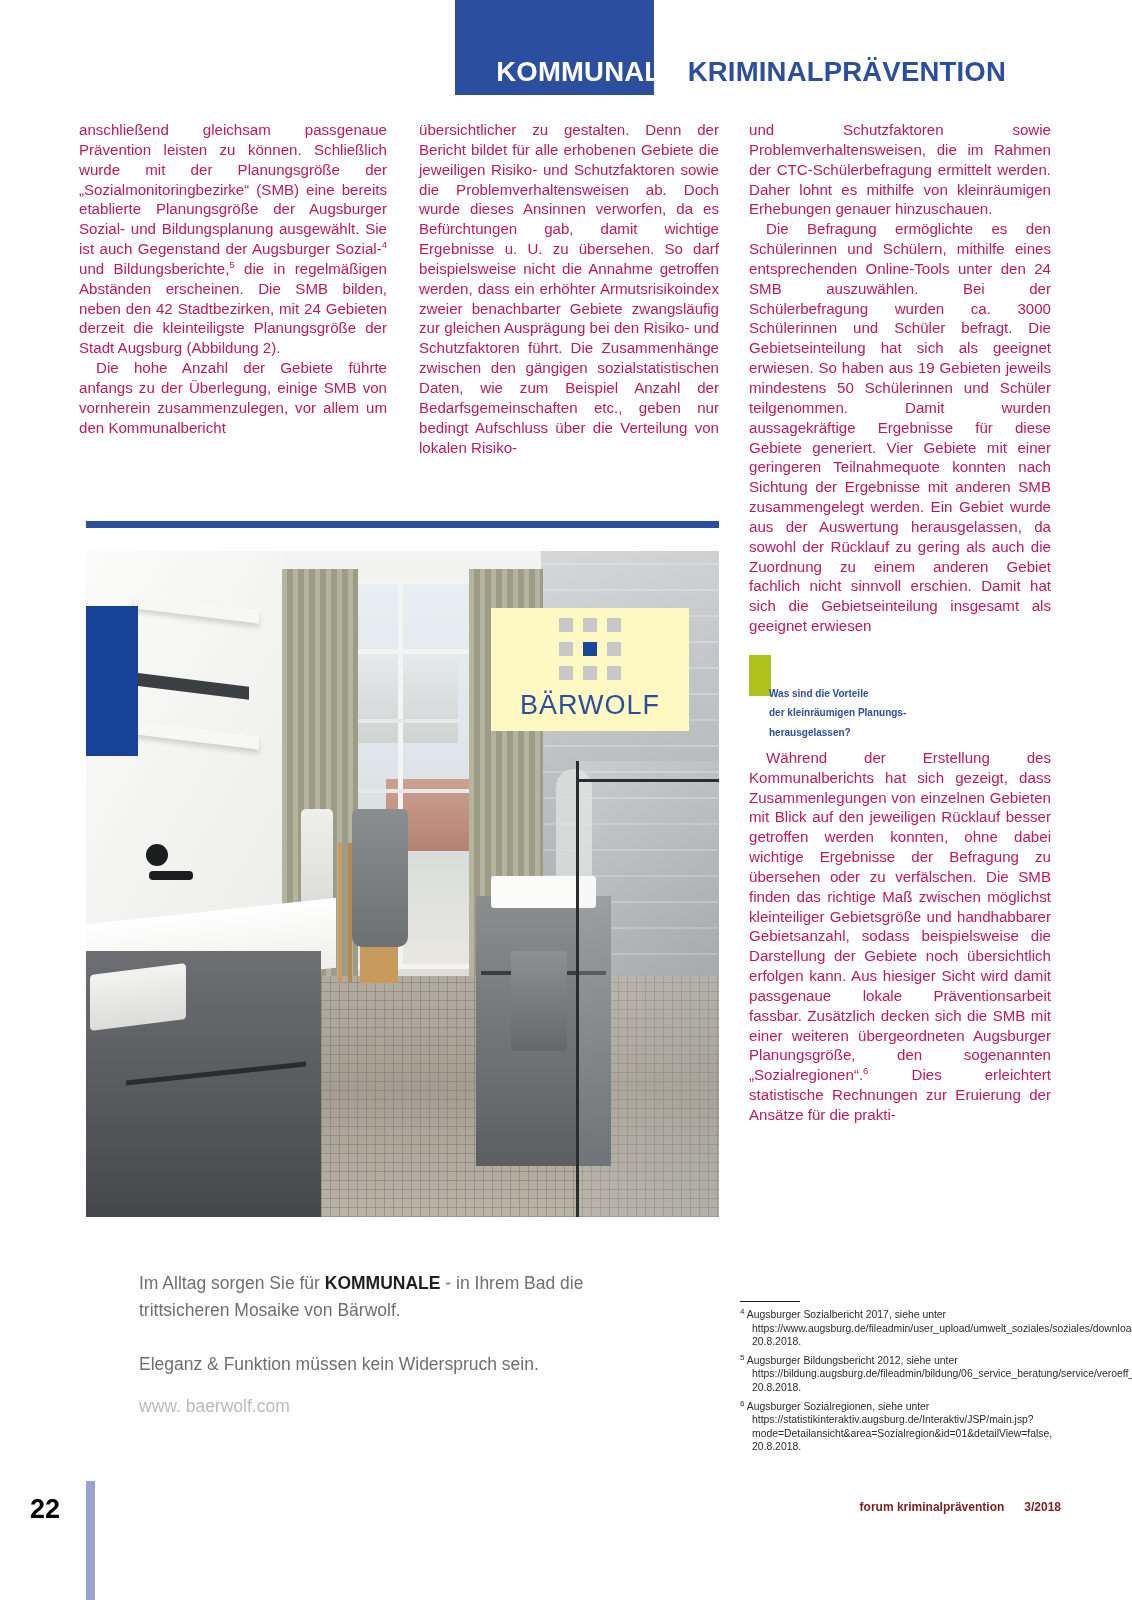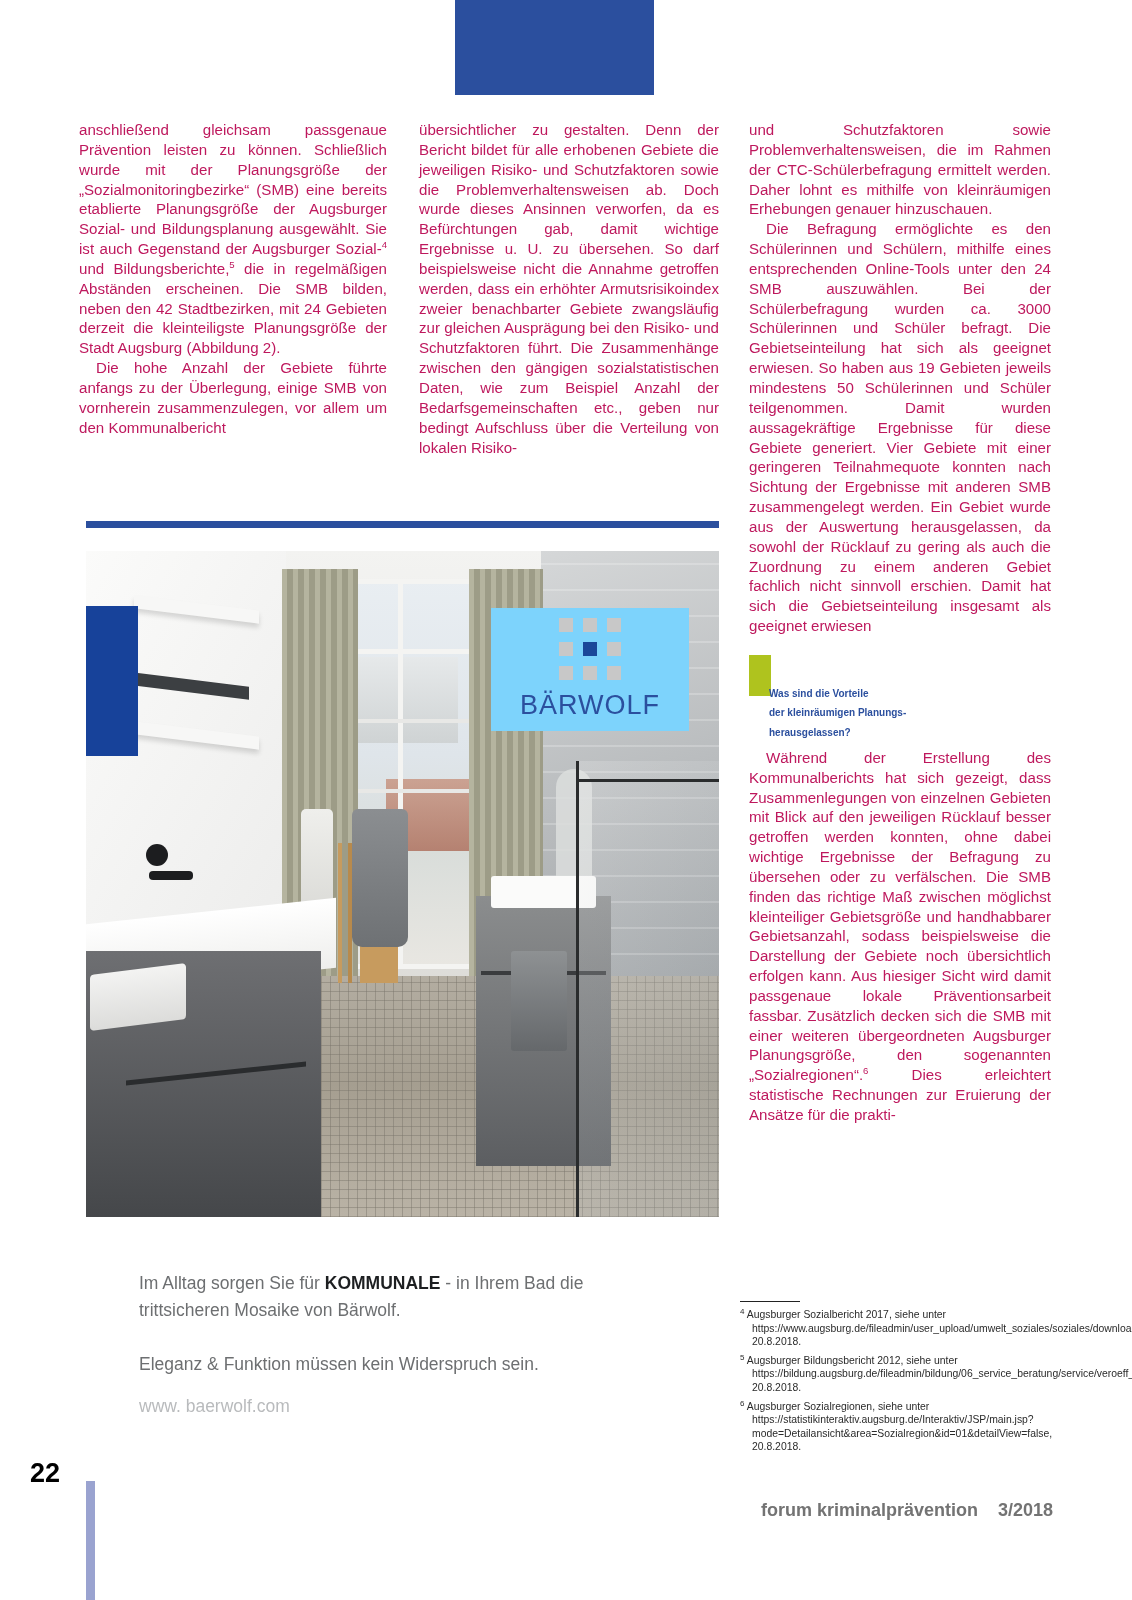--- a/index.html
+++ b/index.html
@@ -112,21 +112,21 @@
       repeating-linear-gradient(0deg,  rgba(120,115,105,.45) 0 1px, rgba(0,0,0,0) 1px 9px),
       linear-gradient(180deg,#b3ada1 0%,#a59e90 45%,#bab3a6 100%);
   }
   .rack      { left:252px; top:292px; width:60px; height:140px;
                background:linear-gradient(90deg,#c79b5e 0 4px,transparent 4px 10px,#b88a4c 10px 14px,transparent 14px 22px,#c79b5e 22px 26px); }
   .robe      { left:266px; top:258px; width:56px; height:138px; background:linear-gradient(180deg,#8b8e91,#6e7174); border-radius:6px 6px 10px 10px; }
   .towel-w   { left:215px; top:258px; width:32px; height:118px; background:linear-gradient(180deg,#efefec,#d8d8d4); border-radius:5px; }
 
   .logo-box {
     position: absolute; left: 491px; top: 608px; width: 198px; height: 123px;
-    background: #7dd3fc; display: flex; flex-direction: column;
+    background: #fef9c3; display: flex; flex-direction: column;
     align-items: center; justify-content: center;
   }
   .logo-grid { display: grid; grid-template-columns: repeat(3, 14px); gap: 10px; margin-bottom: 10px; }
   .logo-grid span { width: 14px; height: 14px; background: #c8c8c8; display: block; }
   .logo-grid span.center { background: #1b4799; }
   .logo-word { color: #2b4f9e; font-size: 27px; letter-spacing: 1px; }
 
   .ad-caption {
     position: absolute; left: 139px; top: 1270px; width: 520px;
     font-size: 17.5px; line-height: 27px; color: #6d6f71; font-weight: 300;
@@ -144,40 +144,41 @@
   }
   .footnotes { position: absolute; left: 740px; top: 1308px; width: 312px; }
   .footnotes .fn {
     font-size: 10.4px; line-height: 13.6px; color: #2a2a2a;
     padding-left: 12px; text-indent: -12px; margin-bottom: 5px;
   }
   .footnotes .fn sup { font-size: 8px; vertical-align: super; line-height: 0; }
 
   
   .footer-pageno {
-    position: absolute; left: 30px; top: 1458px;
+    position: absolute; left: 30px; top: 1494px;
     font-size: 27px; font-weight: bold; color: #000; text-align: right;
   }
   .footer-bar {
     position: absolute; left: 86px; top: 1481px; width: 9px; height: 119px;
     background: #9aa3d0;
   }
   .footer-right {
-    position: absolute; right: 79px; top: 1500px;
-    font-size: 18px; font-weight: bold; color: #737373; white-space: nowrap;
+    position: absolute; right: 71px; top: 1500px;
+    font-size: 12px; font-weight: bold; color: #7f1d1d; white-space: nowrap;
   }
   .footer-right .iss { margin-left: 20px; }
 </style>
 </head>
 <body>
 
 <div class="page">
 
   <div class="header">
     <div class="header-block"></div>
+    <div class="header-title"><span class="kw-white">KOMMUNALE</span> <span class="kw-blue">KRIMINALPRÄVENTION</span></div>
   </div>
 
   <div class="col" id="col1">
     <p><span>anschließend gleichsam passgenaue Prävention leisten zu können. Schließlich wurde mit der Planungsgröße der „Sozialmonitoringbezirke“ (SMB) eine bereits etablierte Planungsgröße der Augsburger Sozial- und Bildungsplanung ausgewählt. Sie ist auch Gegenstand der Augsburger Sozial-</span><sup>4</sup><span> und Bildungsberichte,</span><sup>5</sup><span> die in regelmäßigen Abständen erscheinen. Die SMB bilden, neben den 42 Stadtbezirken, mit 24 Gebieten derzeit die kleinteiligste Planungsgröße der Stadt Augsburg (Abbildung 2).</span></p>
     <p>Die hohe Anzahl der Gebiete führte anfangs zu der Überlegung, einige SMB von vornherein zusammenzulegen, vor allem um den Kommunalbericht</p>
   </div>
 
   <div class="col" id="col2">
     <p>übersichtlicher zu gestalten. Denn der Bericht bildet für alle erhobenen Gebiete die jeweiligen Risiko- und Schutzfaktoren sowie die Problemverhaltensweisen ab. Doch wurde dieses Ansinnen verworfen, da es Befürchtungen gab, damit wichtige Ergebnisse u. U. zu übersehen. So darf beispielsweise nicht die Annahme getroffen werden, dass ein erhöhter Armutsrisikoindex zweier benachbarter Gebiete zwangsläufig zur gleichen Ausprägung bei den Risiko- und Schutzfaktoren führt. Die Zusammenhänge zwischen den gängigen sozialstatistischen Daten, wie zum Beispiel Anzahl der Bedarfsgemeinschaften etc., geben nur bedingt Aufschluss über die Verteilung von lokalen Risiko-</p>
   </div>

